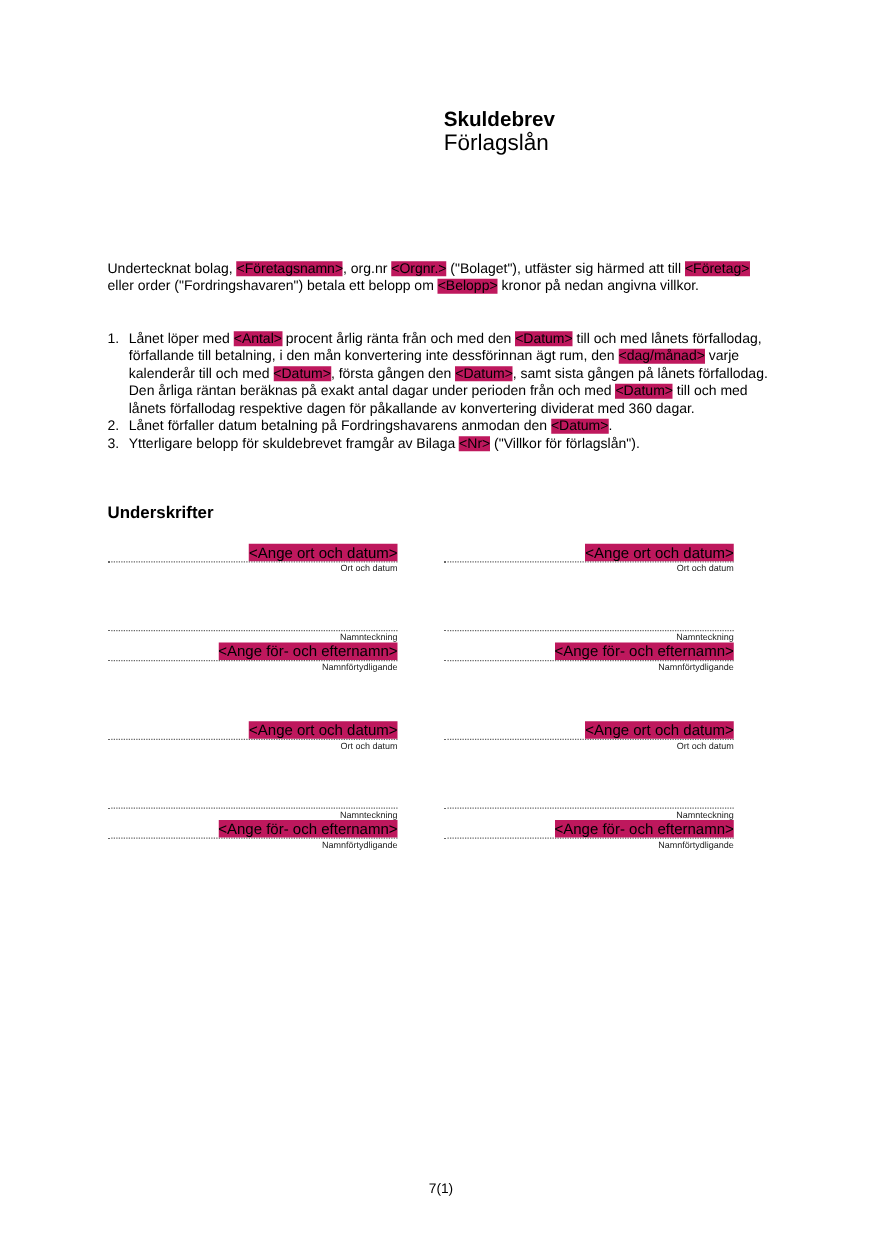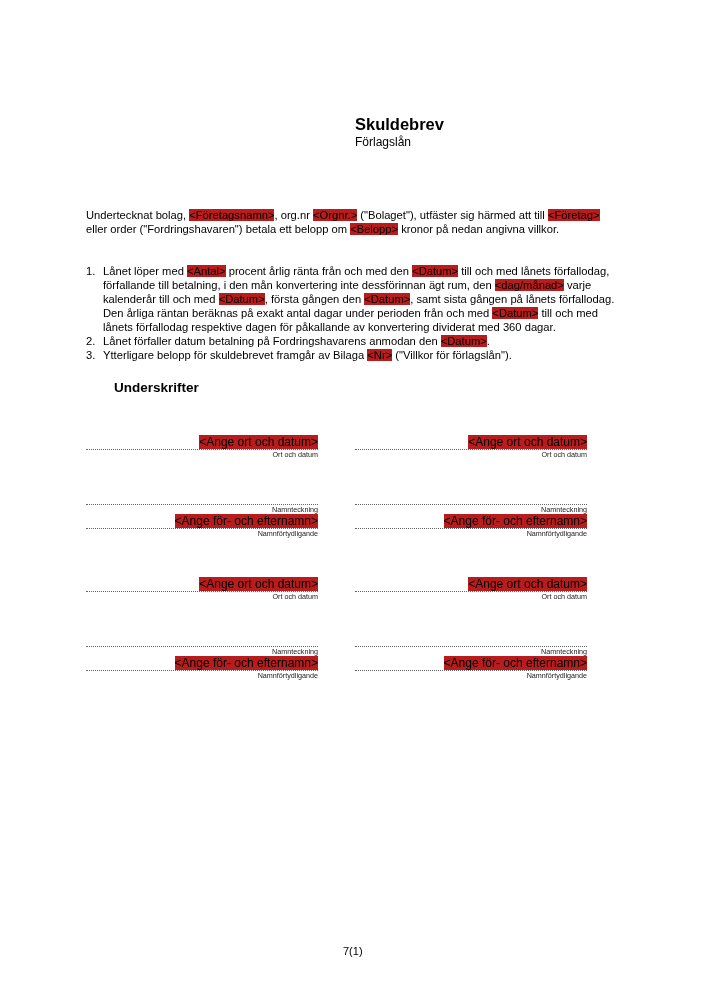--- a/index.html
+++ b/index.html
@@ -1,25 +1,25 @@
 <!DOCTYPE html>
 <html><head>
 <meta charset="utf-8">
 <style>
   html, body { margin: 0; padding: 0; background: #ffffff; }
   body { width: 707px; height: 1000px; position: relative; font-family: "Liberation Sans", sans-serif; color: #000; overflow: hidden; }
-  .hl { background: #b91c1c; }
+  .hl { background: #be185d; }
   .title-block { position: absolute; left: 355px; top: 86px; }
-  .title { font-size: 16.5px; font-weight: bold; line-height: 20px; margin-top: 28px; }
-  .subtitle { font-size: 12px; line-height: 16px; }
+  .title { font-size: 16.5px; font-weight: bold; line-height: 20px; }
+  .subtitle { font-size: 18px; line-height: 16px; }
   .intro { position: absolute; left: 86px; top: 208px; width: 535px; font-size: 11.2px; line-height: 14px; }
   .terms { position: absolute; left: 86px; top: 264px; width: 535px; font-size: 11.2px; line-height: 14px; margin: 0; padding: 0; list-style: none; }
   .terms li { position: relative; padding-left: 17px; }
   .terms .num { position: absolute; left: 0; top: 0; }
-  .sig-heading { position: absolute; left: 86px; top: 380px; font-size: 13.5px; font-weight: bold; margin-left: 28px; }
+  .sig-heading { position: absolute; left: 86px; top: 402px; font-size: 13.5px; font-weight: bold; }
   .sig { position: absolute; width: 232px; text-align: right; }
   .sig .field { font-size: 12px; line-height: 14px; height: 14px; white-space: nowrap; }
   .sig .line { border-bottom: 1px dotted #666; height: 0; }
   .sig .cap { font-size: 7.2px; line-height: 9px; color: #222; }
   .sig .gap { height: 45px; }
   .page-num { position: absolute; left: 343px; top: 945px; font-size: 11px; }
 </style>
 </head>
 <body>
 

